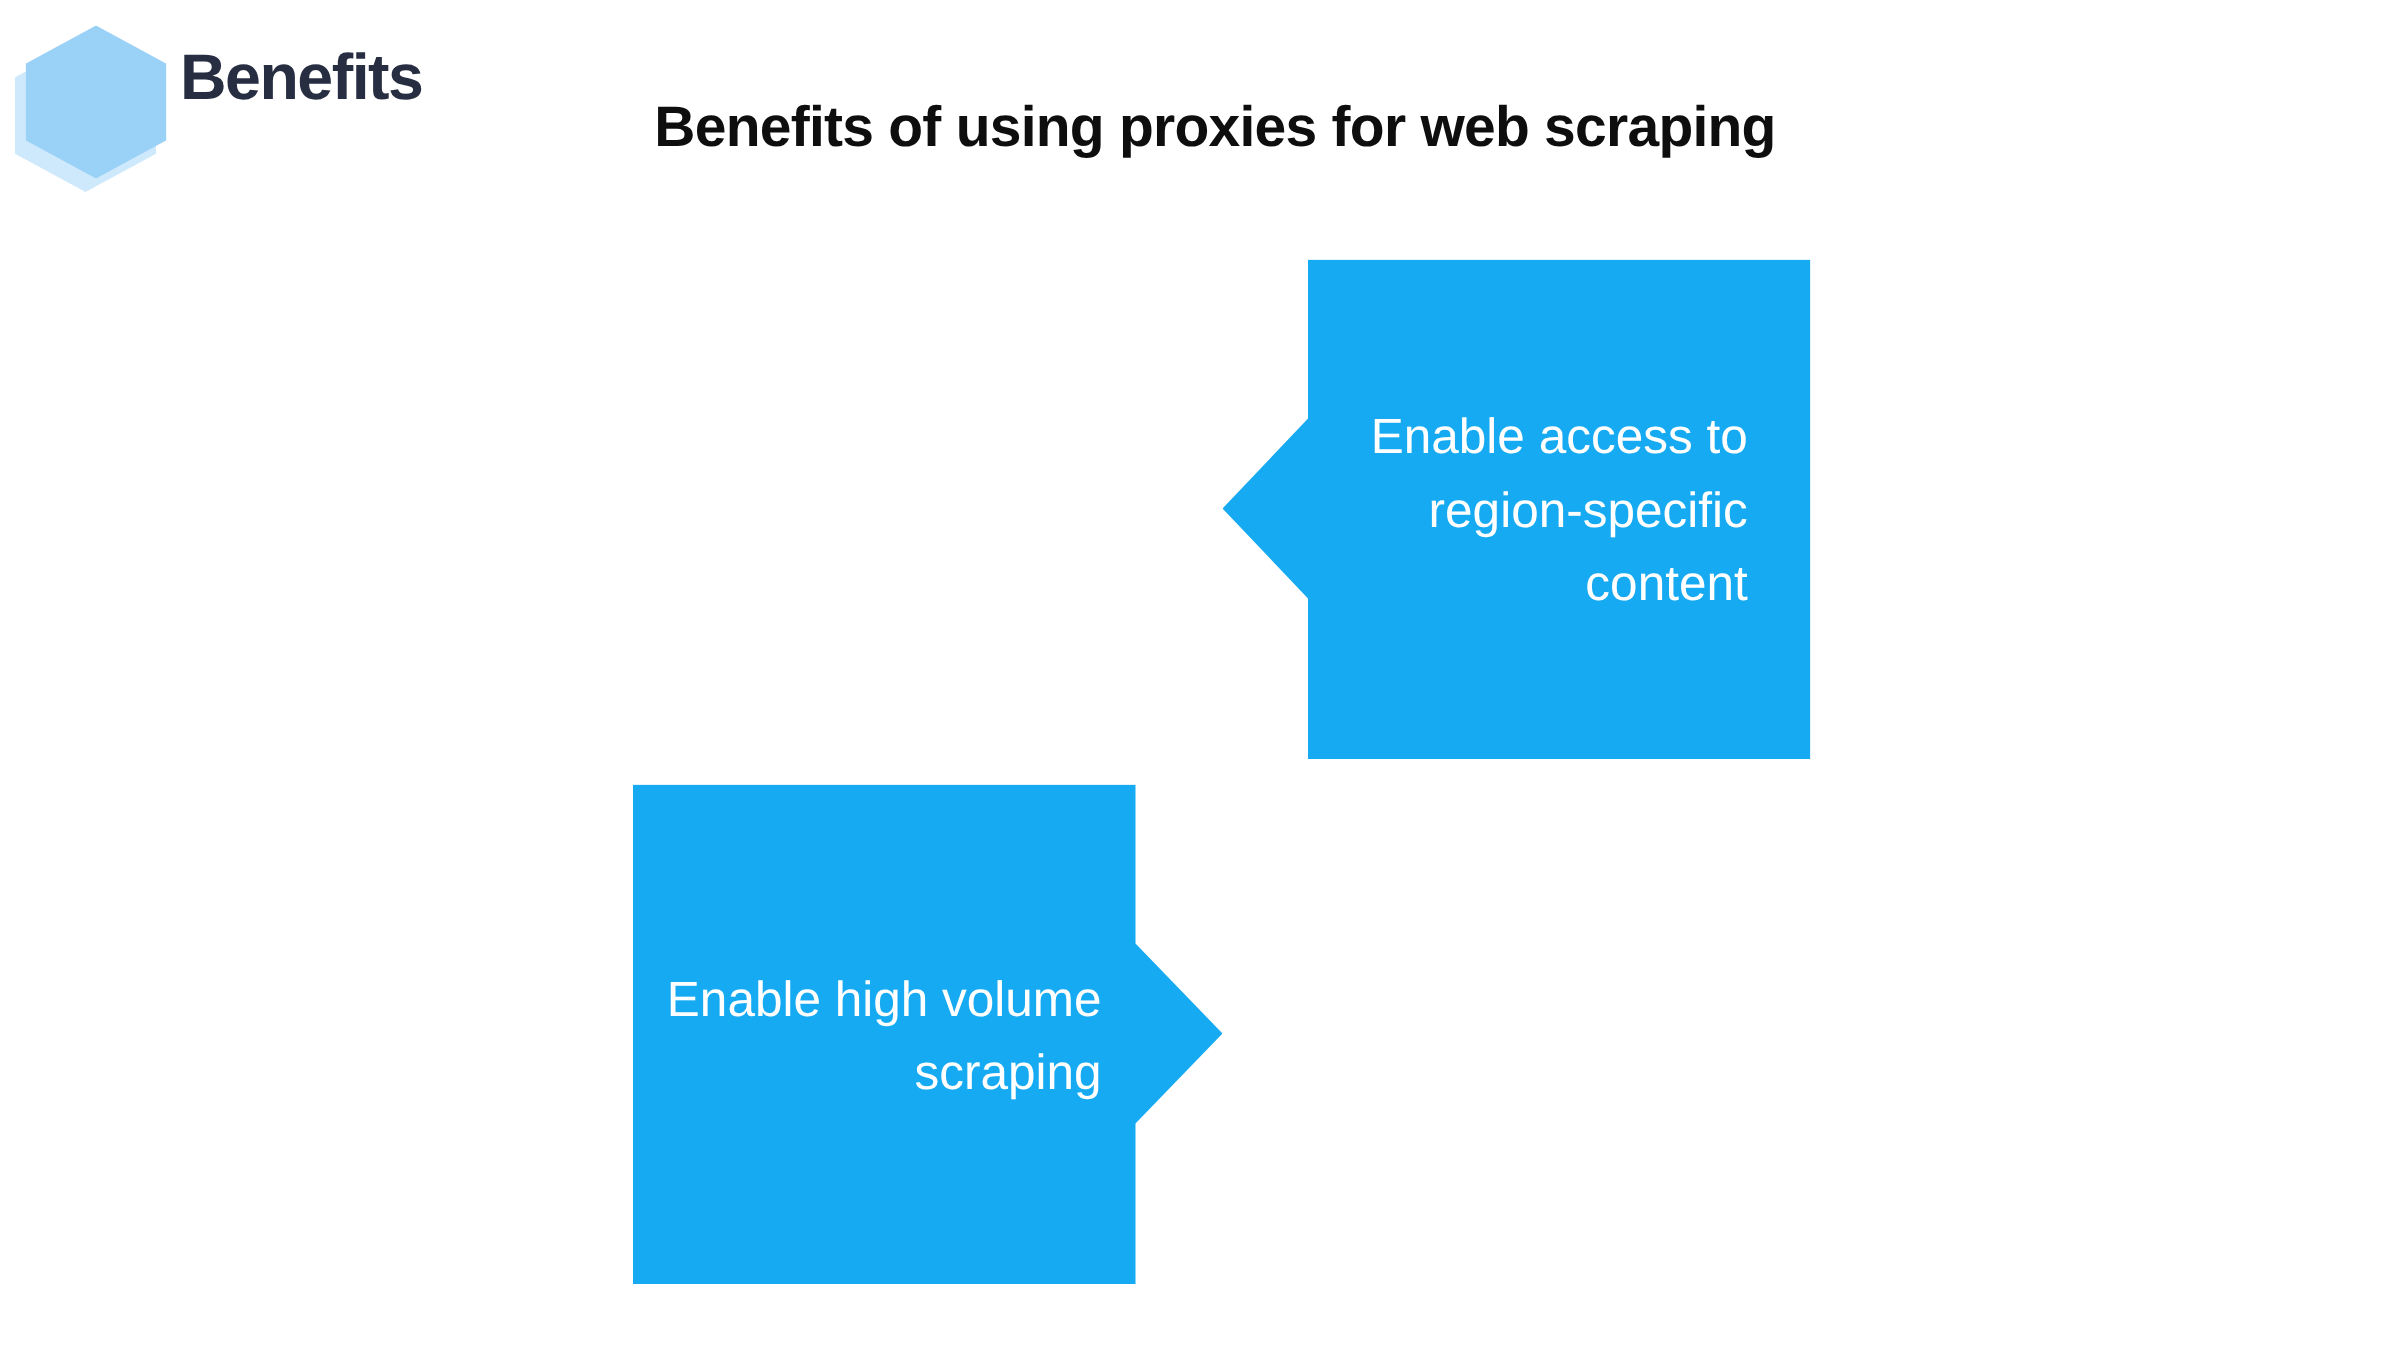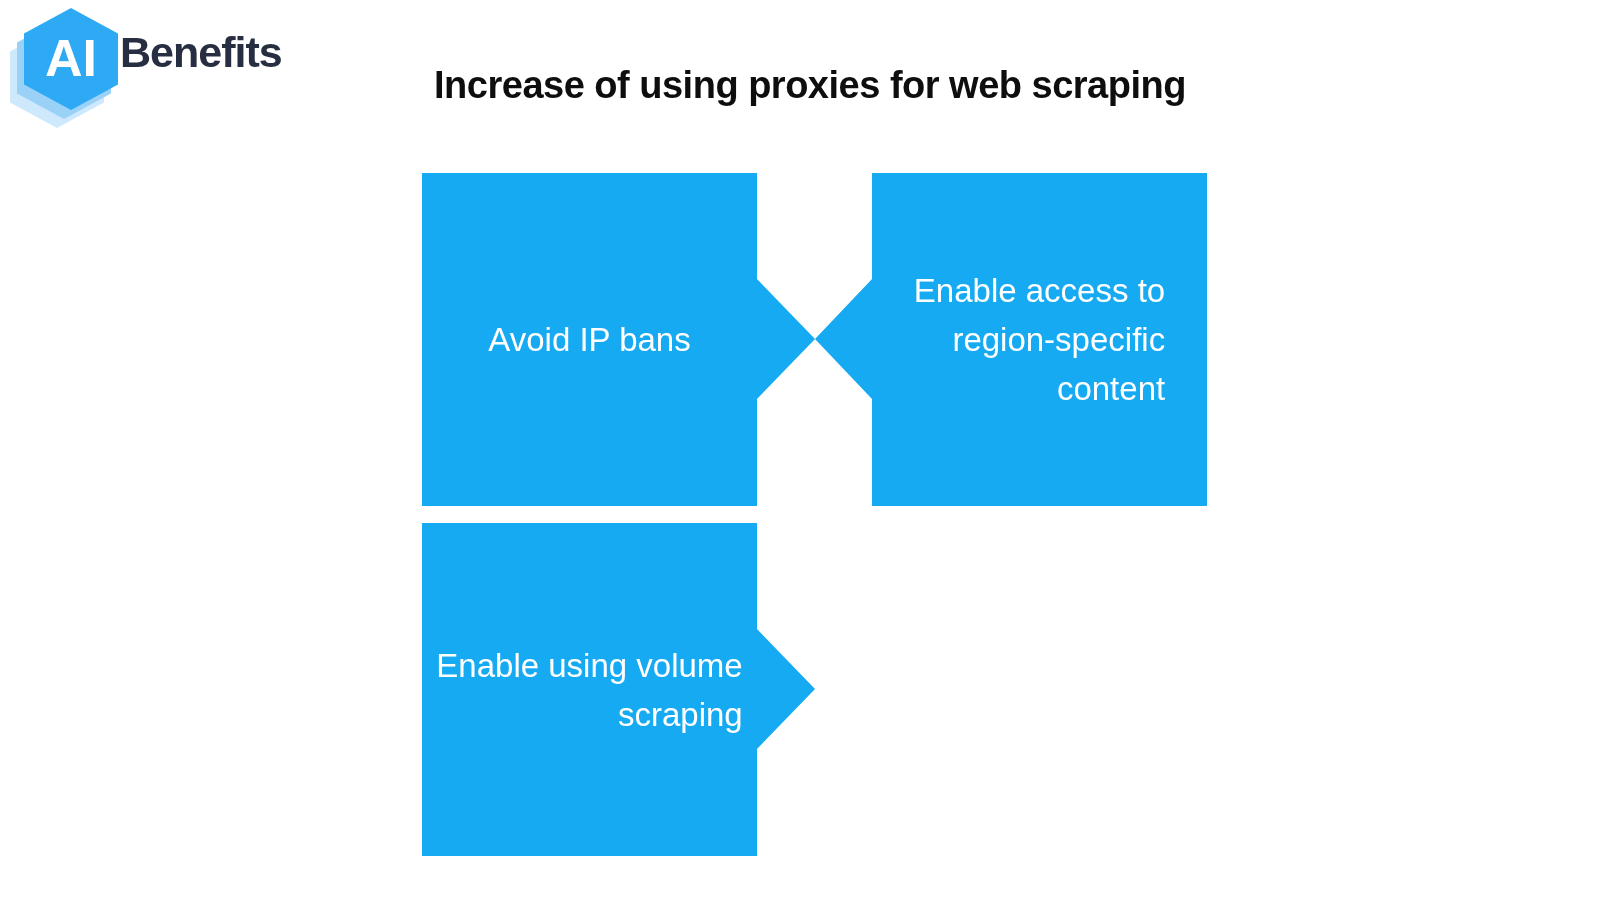--- a/index.html
+++ b/index.html
@@ -131,44 +131,36 @@
 </style>
 </head>
 <body>
 
 <div class="canvas">
 
   <div class="logo">
     <div class="hex-stack">
       <div class="hex hex-shadow2"></div>
       <div class="hex hex-shadow1"></div>
-      <div class="hex hex-main">
-        <span class="logo-ai">AI</span>
-      </div>
     </div>
     <span class="logo-name">Benefits</span>
   </div>
 
-  <h1 class="title">Increase of using proxies for web scraping</h1>
+  <h1 class="title">Benefits of using proxies for web scraping</h1>
 
-  <div class="box box-left row-top">
-    <div class="box-inner">
-      <span class="box-text">Avoid IP bans</span>
-    </div>
-  </div>
 
   <div class="box box-right row-top">
     <div class="box-inner">
       <span class="box-text">Enable access to
 region-specific
 content</span>
     </div>
   </div>
 
   <div class="box box-left row-bottom">
     <div class="box-inner">
-      <span class="box-text">Enable using volume
+      <span class="box-text">Enable high volume
 scraping</span>
     </div>
   </div>
 
 
 </div>
 
 </body></html>

